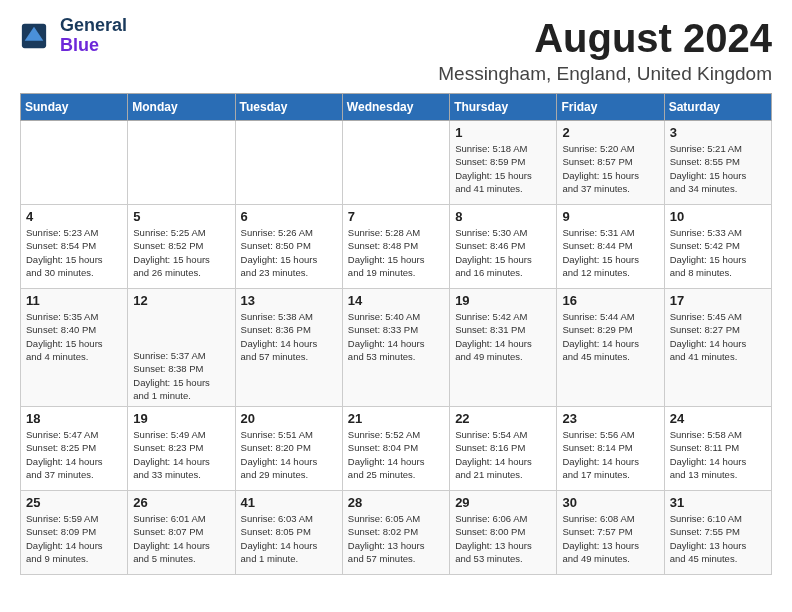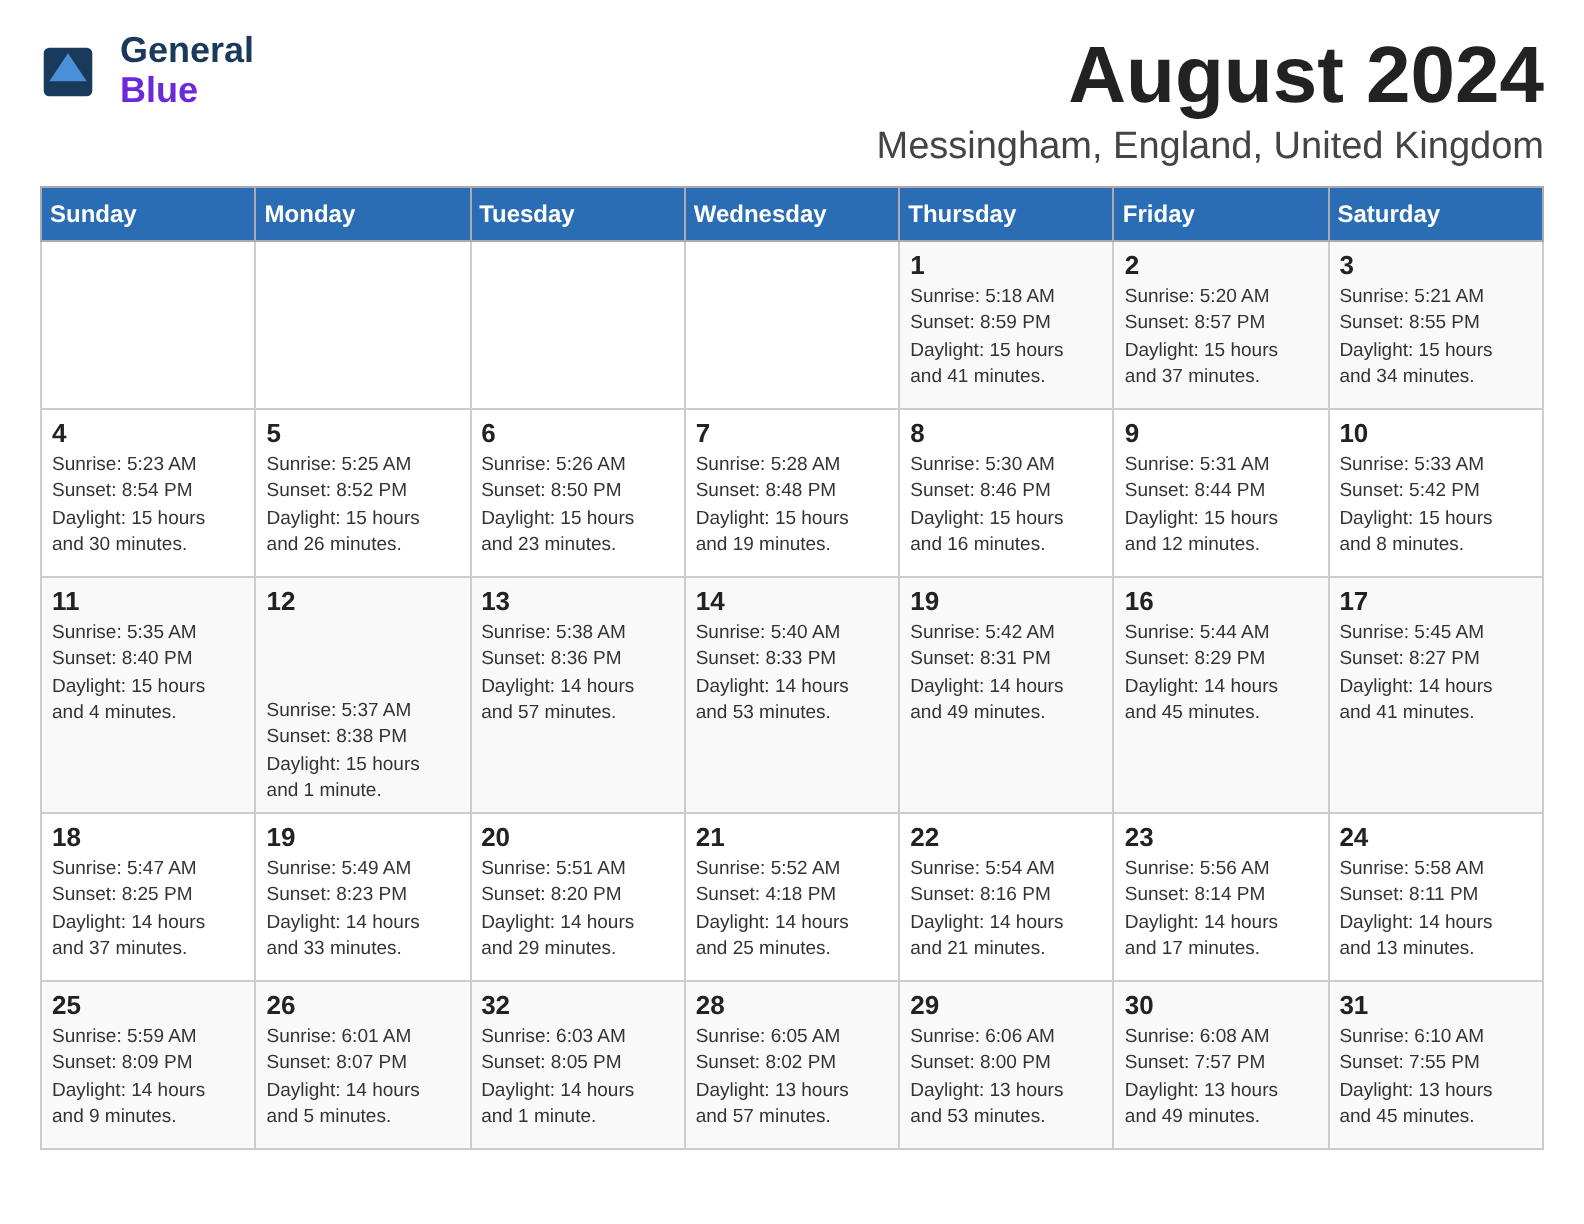--- a/index.html
+++ b/index.html
@@ -267,21 +267,21 @@
         <td>
           <span class="day-num">20</span>
           <div class="cell-info" style="white-space: pre-line;">Sunrise: 5:51 AM
 Sunset: 8:20 PM
 Daylight: 14 hours
 and 29 minutes.</div>
         </td>
         <td>
           <span class="day-num">21</span>
           <div class="cell-info" style="white-space: pre-line;">Sunrise: 5:52 AM
-Sunset: 4:18 PM
+Sunset: 8:04 PM
 Daylight: 14 hours
 and 25 minutes.</div>
         </td>
         <td>
           <span class="day-num">22</span>
           <div class="cell-info" style="white-space: pre-line;">Sunrise: 5:54 AM
 Sunset: 8:16 PM
 Daylight: 14 hours
 and 21 minutes.</div>
         </td>
@@ -309,21 +309,21 @@
 and 9 minutes.</div>
         </td>
         <td>
           <span class="day-num">26</span>
           <div class="cell-info" style="white-space: pre-line;">Sunrise: 6:01 AM
 Sunset: 8:07 PM
 Daylight: 14 hours
 and 5 minutes.</div>
         </td>
         <td>
-          <span class="day-num">32</span>
+          <span class="day-num">41</span>
           <div class="cell-info" style="white-space: pre-line;">Sunrise: 6:03 AM
 Sunset: 8:05 PM
 Daylight: 14 hours
 and 1 minute.</div>
         </td>
         <td>
           <span class="day-num">28</span>
           <div class="cell-info" style="white-space: pre-line;">Sunrise: 6:05 AM
 Sunset: 8:02 PM
 Daylight: 13 hours

